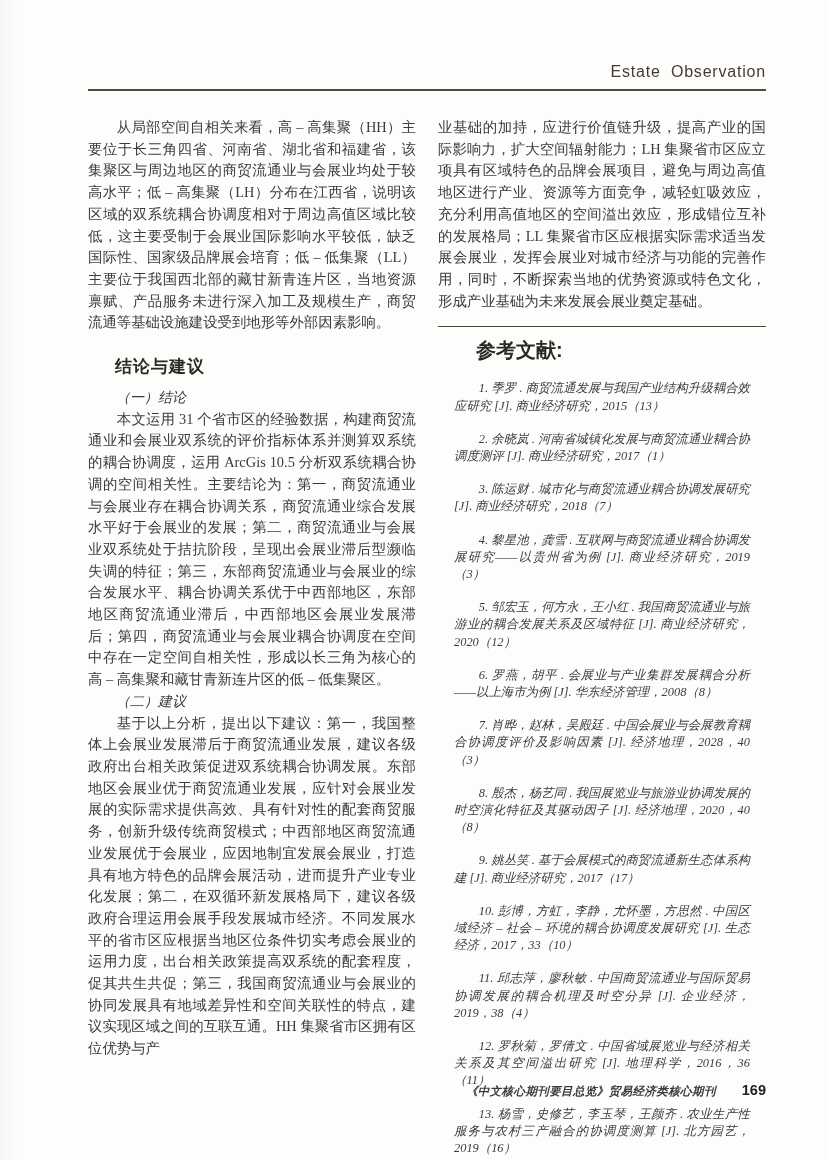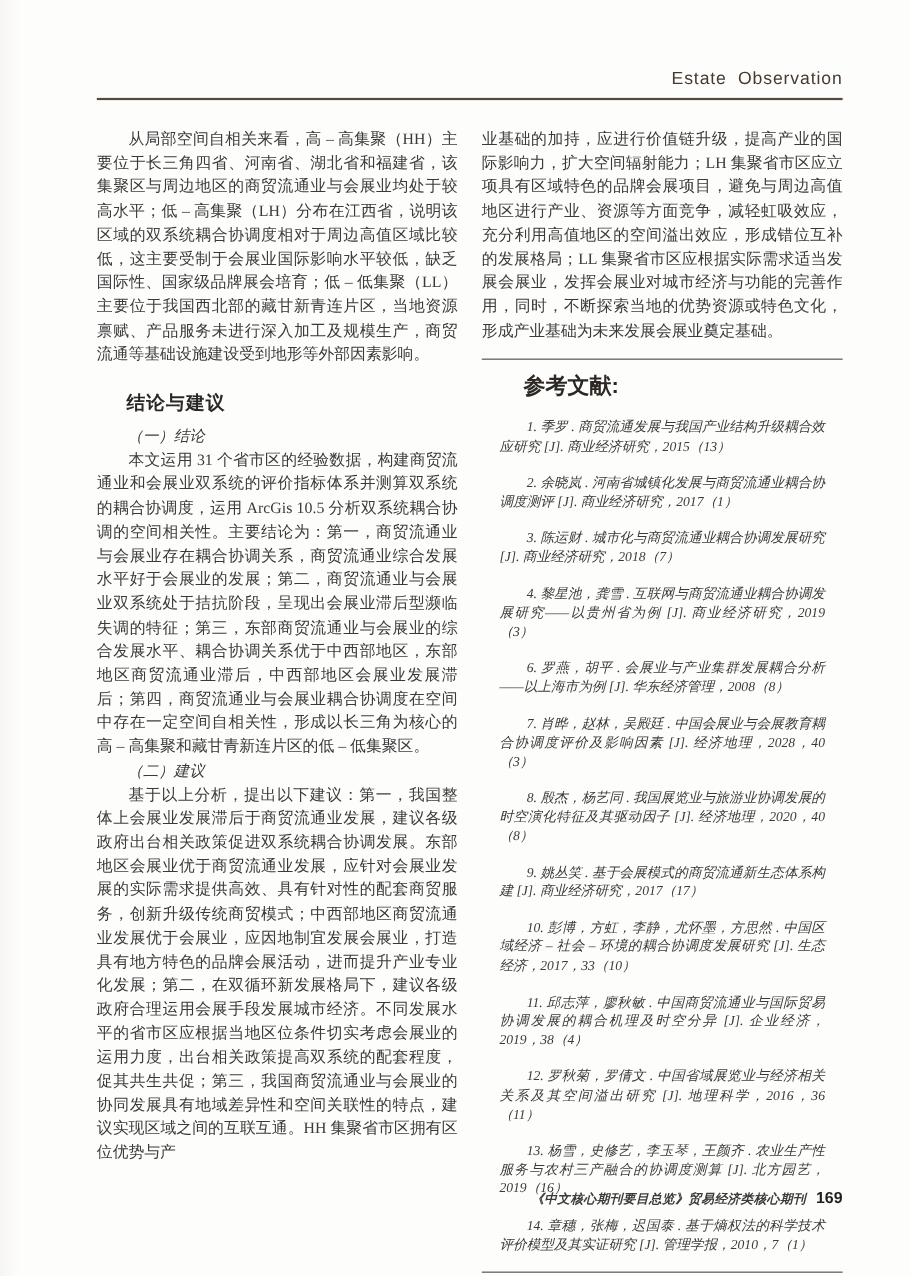--- a/index.html
+++ b/index.html
@@ -75,21 +75,21 @@
     display:flex; align-items:baseline;
     font-family:"Liberation Sans", sans-serif;
   }
   .footer .note {
     font-size:11.5px; font-weight:bold; color:#3b3b3b;
     letter-spacing:0.4px;
     font-style:italic;
   }
   .footer .page-num {
     font-size:14.5px; font-weight:bold; color:#1f1f1f;
-    margin-left:9px;
+    margin-left:26px;
   }
 </style>
 </head>
 <body>
 
 <div class="page">
 
   <div class="header-label">Estate Observation</div>
   <hr class="header-rule">
 
@@ -106,20 +106,21 @@
 
     <div class="col">
       <p class="body">业基础的加持，应进行价值链升级，提高产业的国际影响力，扩大空间辐射能力；LH 集聚省市区应立项具有区域特色的品牌会展项目，避免与周边高值地区进行产业、资源等方面竞争，减轻虹吸效应，充分利用高值地区的空间溢出效应，形成错位互补的发展格局；LL 集聚省市区应根据实际需求适当发展会展业，发挥会展业对城市经济与功能的完善作用，同时，不断探索当地的优势资源或特色文化，形成产业基础为未来发展会展业奠定基础。</p>
       <hr class="rule rule-refs">
       <h3 class="minor">参考文献:</h3>
       <div class="refs">
           <p>1. 季罗 . 商贸流通发展与我国产业结构升级耦合效应研究 [J]. 商业经济研究，2015（13）</p>
           <p>2. 余晓岚 . 河南省城镇化发展与商贸流通业耦合协调度测评 [J]. 商业经济研究，2017（1）</p>
           <p>3. 陈运财 . 城市化与商贸流通业耦合协调发展研究 [J]. 商业经济研究，2018（7）</p>
           <p>4. 黎星池，龚雪 . 互联网与商贸流通业耦合协调发展研究——以贵州省为例 [J]. 商业经济研究，2019（3）</p>
+          <p>5. 邹宏玉，何方永，王小红 . 我国商贸流通业与旅游业的耦合发展关系及区域特征 [J]. 商业经济研究，2020（12）</p>
           <p>6. 罗燕，胡平 . 会展业与产业集群发展耦合分析——以上海市为例 [J]. 华东经济管理，2008（8）</p>
           <p>7. 肖晔，赵林，吴殿廷 . 中国会展业与会展教育耦合协调度评价及影响因素 [J]. 经济地理，2028，40（3）</p>
           <p>8. 殷杰，杨艺同 . 我国展览业与旅游业协调发展的时空演化特征及其驱动因子 [J]. 经济地理，2020，40（8）</p>
           <p>9. 姚丛笑 . 基于会展模式的商贸流通新生态体系构建 [J]. 商业经济研究，2017（17）</p>
           <p>10. 彭博，方虹，李静，尤怀墨，方思然 . 中国区域经济 – 社会 – 环境的耦合协调度发展研究 [J]. 生态经济，2017，33（10）</p>
           <p>11. 邱志萍，廖秋敏 . 中国商贸流通业与国际贸易协调发展的耦合机理及时空分异 [J]. 企业经济，2019，38（4）</p>
           <p>12. 罗秋菊，罗倩文 . 中国省域展览业与经济相关关系及其空间溢出研究 [J]. 地理科学，2016，36（11）</p>
           <p>13. 杨雪，史修艺，李玉琴，王颜齐 . 农业生产性服务与农村三产融合的协调度测算 [J]. 北方园艺，2019（16）</p>
           <p>14. 章穗，张梅，迟国泰 . 基于熵权法的科学技术评价模型及其实证研究 [J]. 管理学报，2010，7（1）</p>
         </div>

